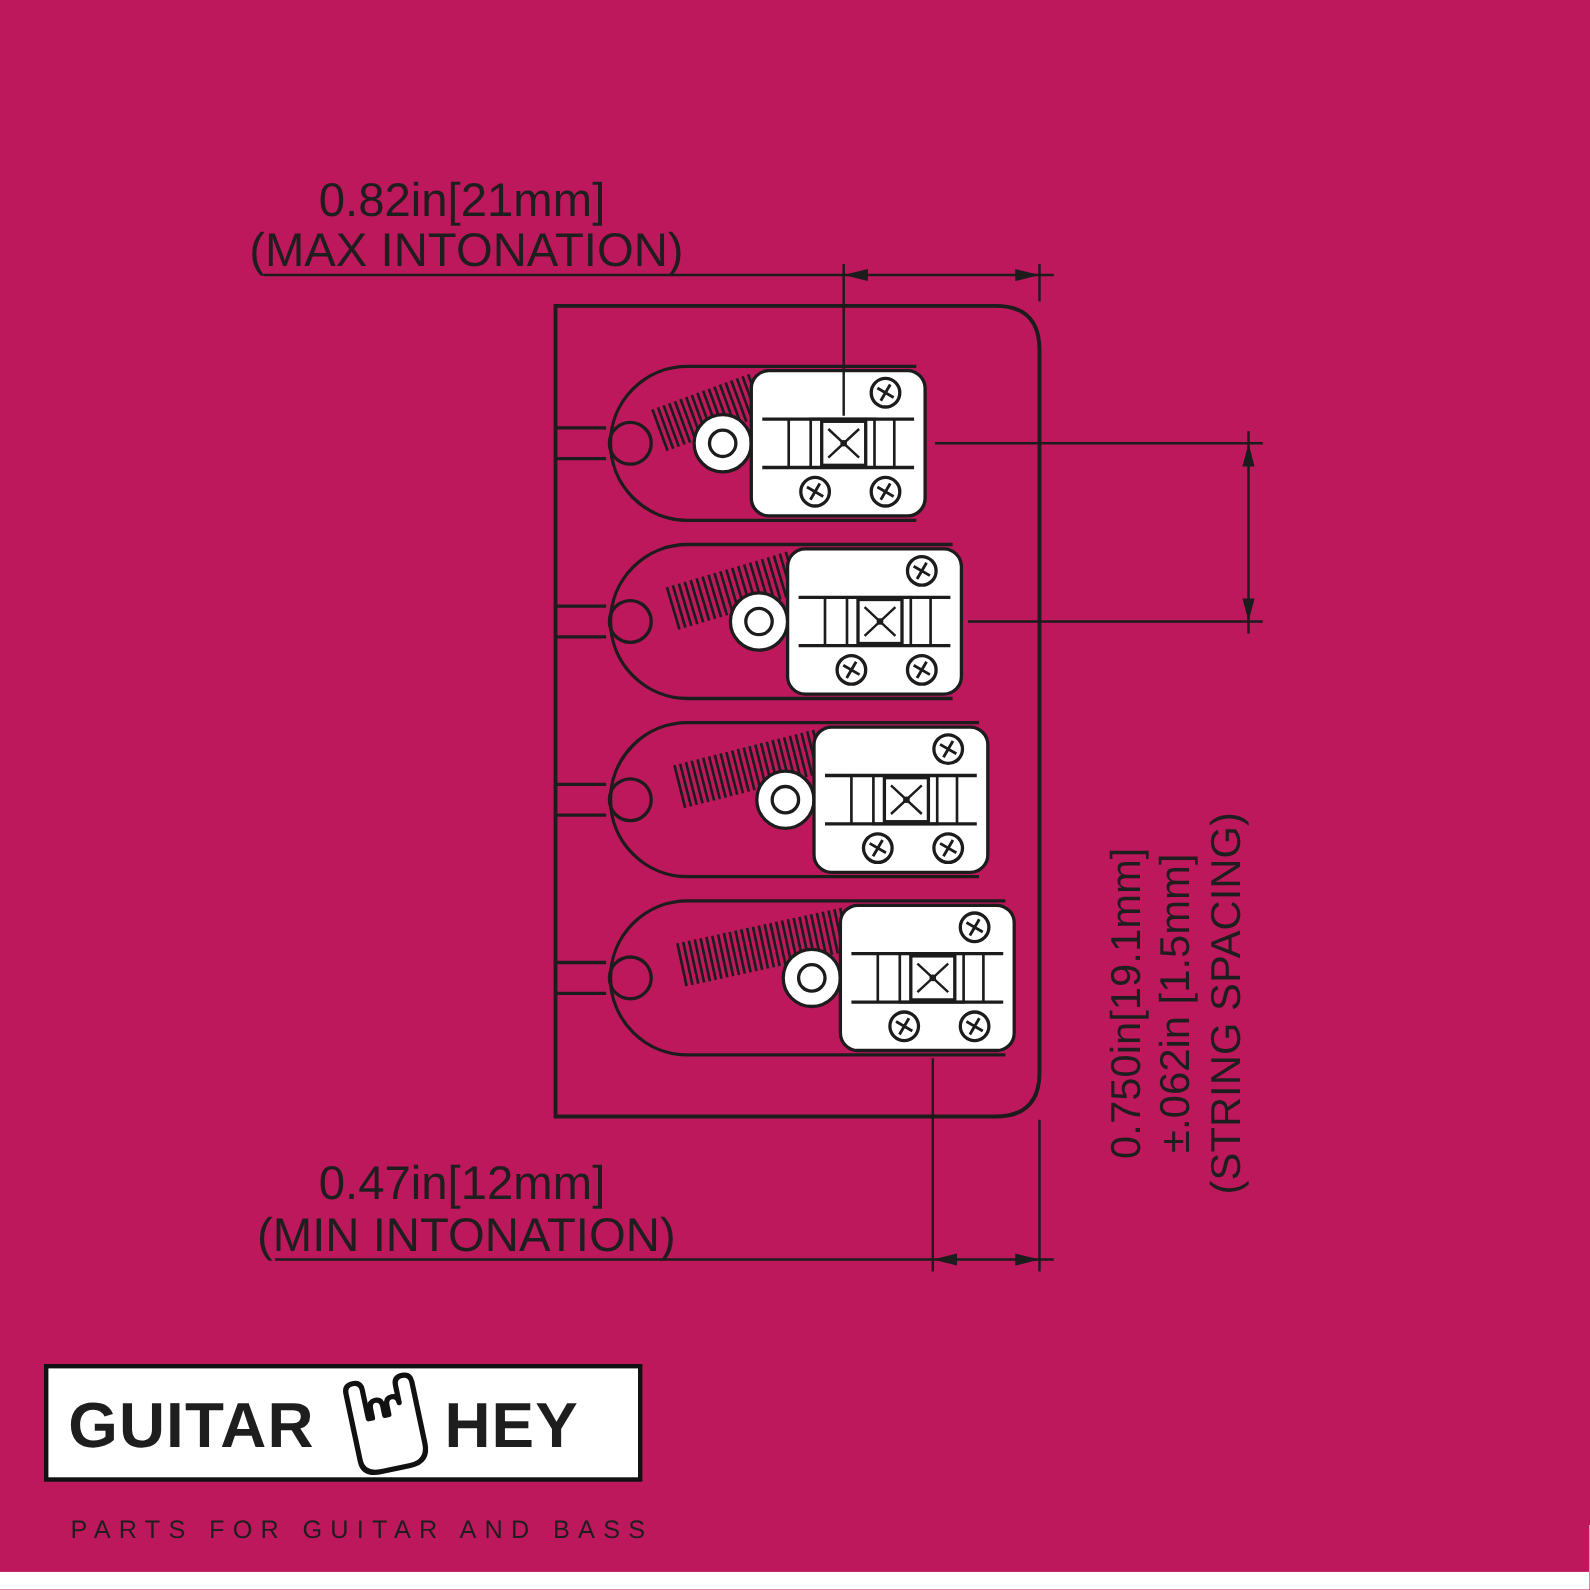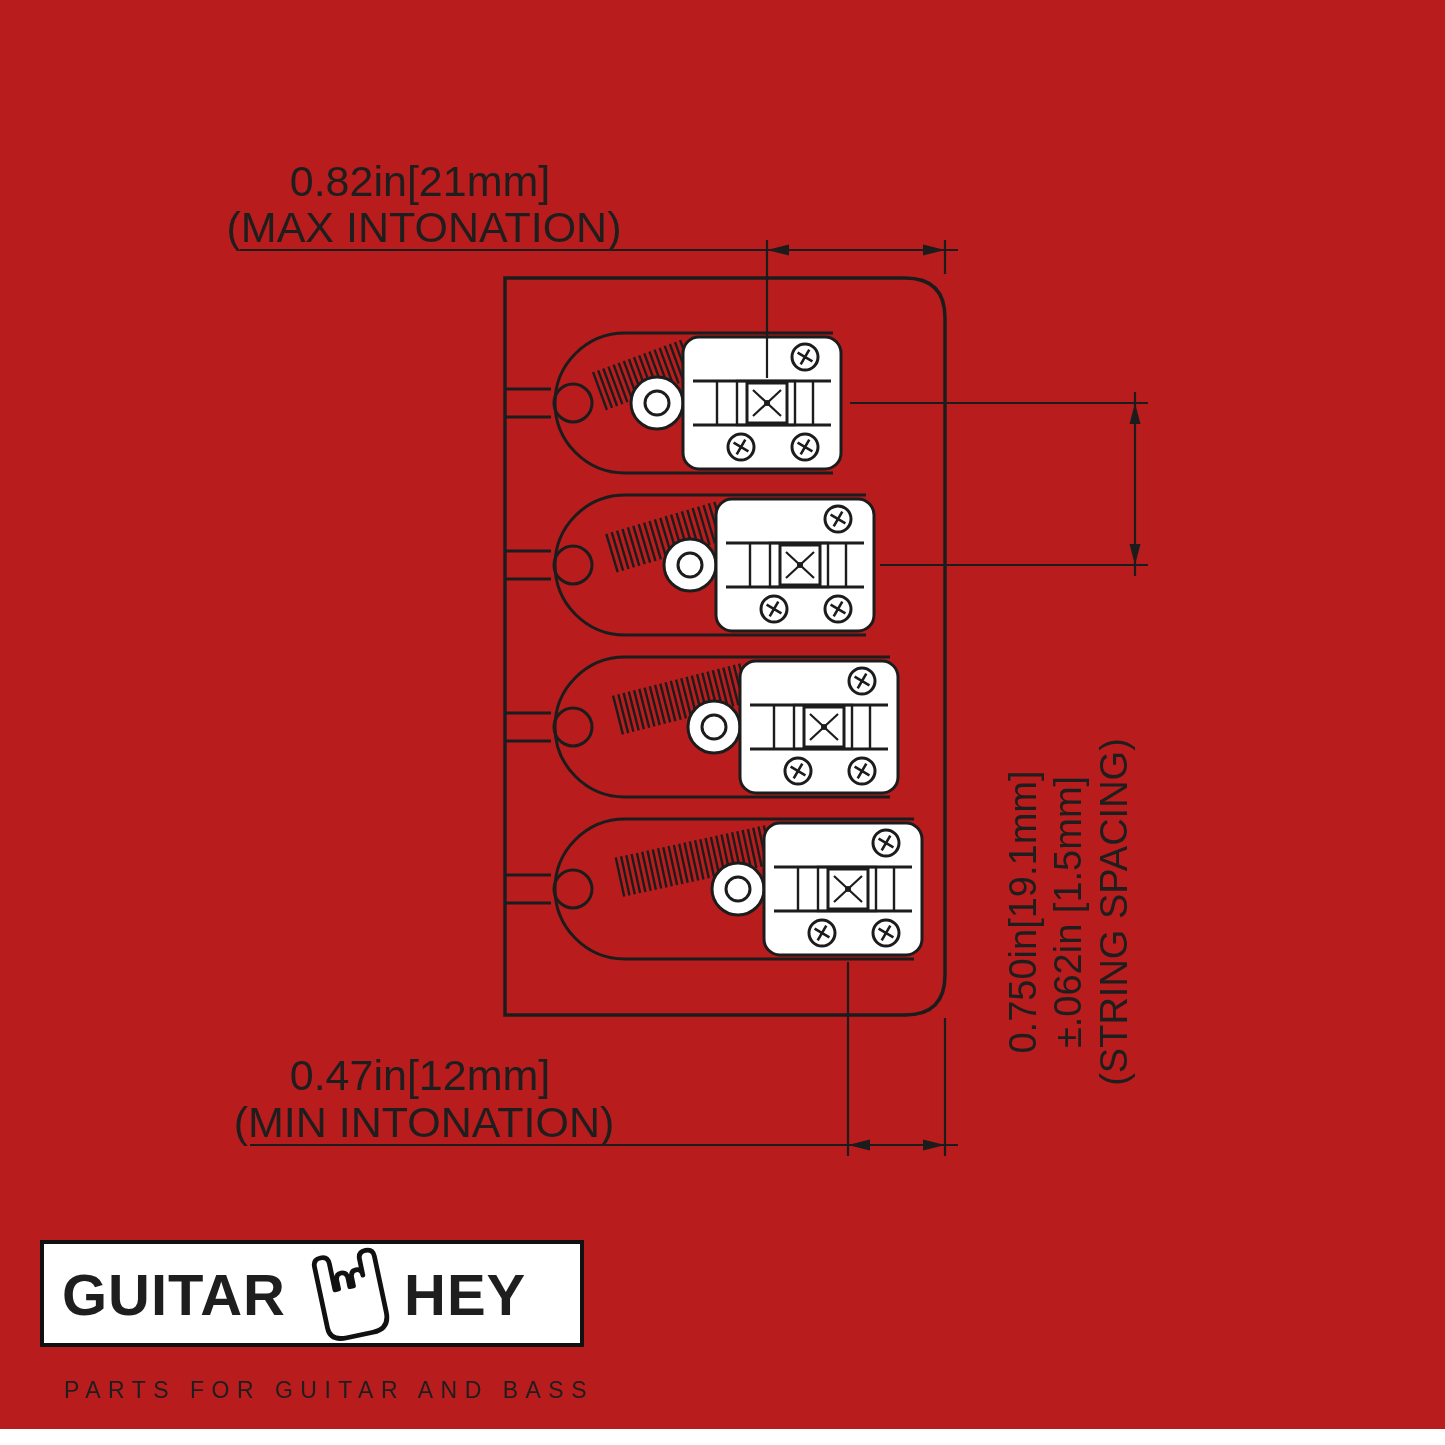--- a/index.html
+++ b/index.html
@@ -1,16 +1,16 @@
 <!DOCTYPE html>
 <html><head>
 <meta charset="utf-8">
 <style>
   html,body{margin:0;padding:0;background:#ffffff;}
-  .canvas{position:relative;width:1445px;height:1429px;background:#b91c1c;overflow:hidden;}
+  .canvas{position:relative;width:1445px;height:1429px;background:#be185d;overflow:hidden;}
   svg{display:block;}
   svg text{font-family:"Liberation Sans", sans-serif;fill:#1e1e1e;}
   .dim{font-size:43px;}
   .rot{font-size:38px;}
   .ln{stroke:#1c1c1c;stroke-width:2.2;fill:none;}
   .ar{fill:#1c1c1c;stroke:none;}
   .plate{stroke:#1c1c1c;stroke-width:3.5;fill:none;}
 </style>
 </head>
 <body>

